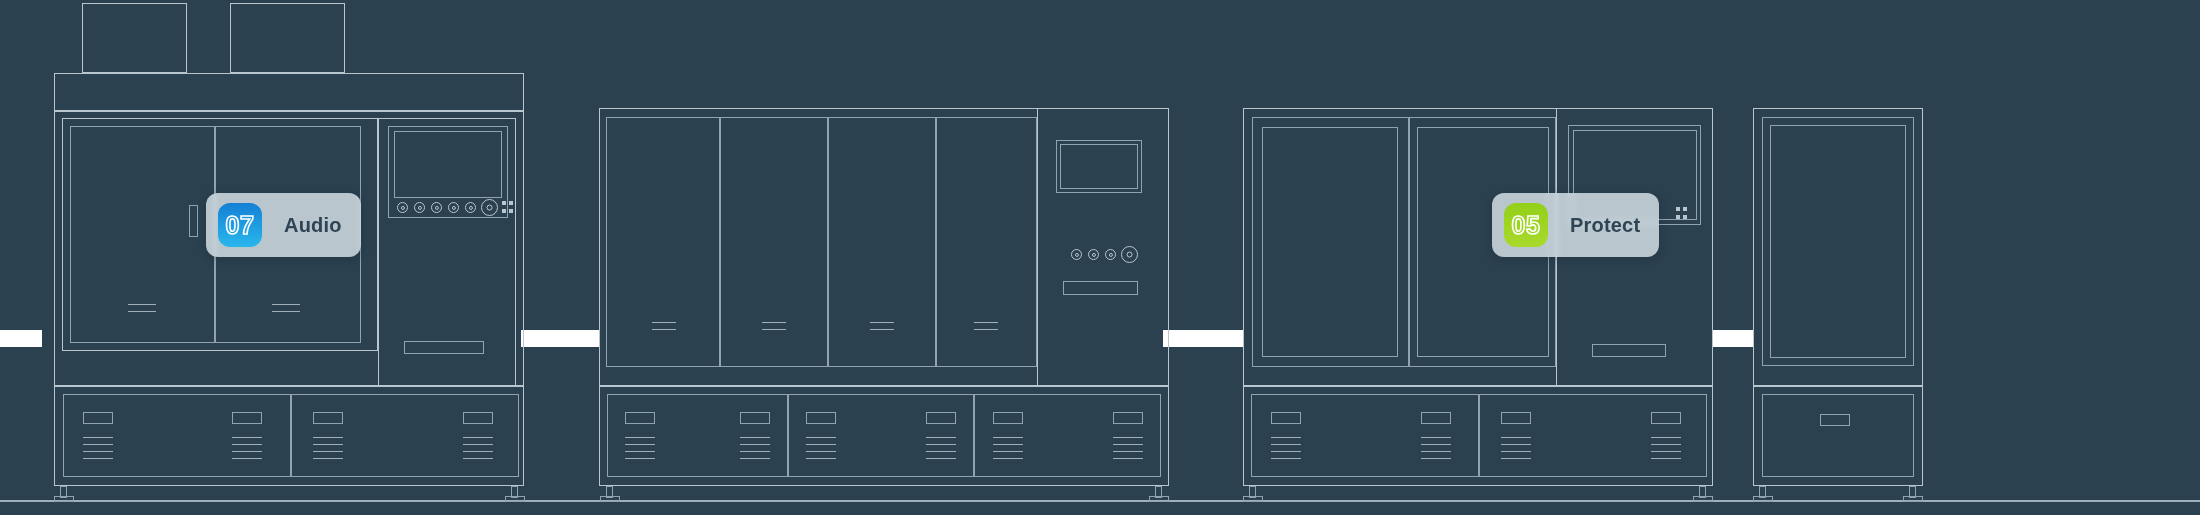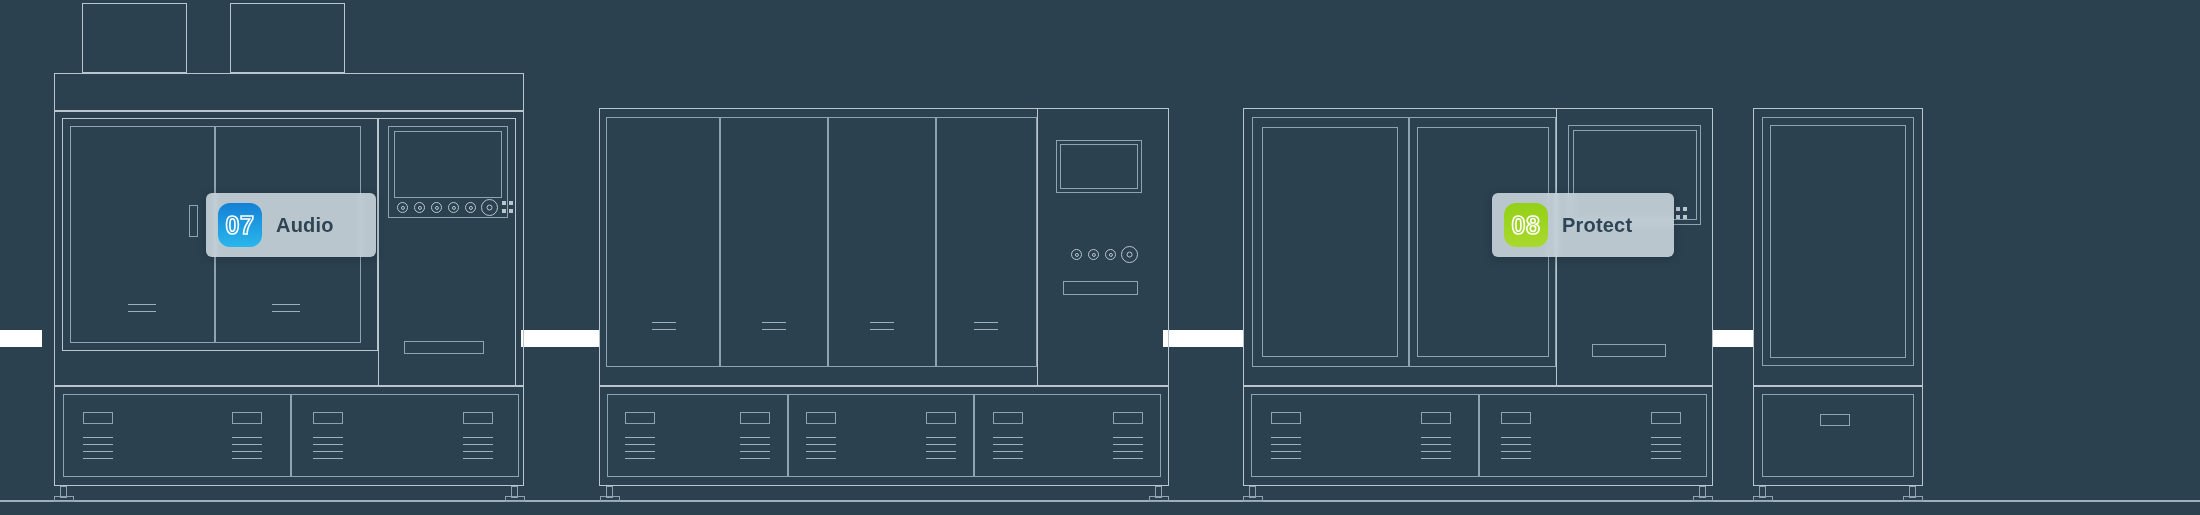--- a/index.html
+++ b/index.html
@@ -86,23 +86,23 @@
     position: absolute;
     width: 4px; height: 4px;
     background: #b9c6ce;
   }
 
   
   .badge {
     position: absolute;
     display: flex;
     align-items: center;
-    gap: 14px;
-    padding: 10px 42px 10px 12px;
-    border-radius: 6px;
+    gap: 22px;
+    padding: 10px 19px 10px 12px;
+    border-radius: 12px;
     background: rgba(219, 228, 234, 0.82);
     box-shadow: 0 2px 10px rgba(0,0,0,0.18);
     backdrop-filter: blur(2px);
   }
   .badge-num {
     width: 44px;
     height: 44px;
     border-radius: 12px;
     display: flex;
     align-items: center;
@@ -379,17 +379,17 @@
     <div class="ln thin" style="left:1903px; top:496px; width:20px; height:6px;"></div>
   </div>
 
   <div class="badge" style="left:206px; top:193px;">
     <div class="badge-num blue">07</div>
     <div class="badge-label">Audio</div>
   </div>
 
 
   <div class="badge" style="left:1492px; top:193px;">
-    <div class="badge-num green">08</div>
+    <div class="badge-num green">05</div>
     <div class="badge-label">Protect</div>
   </div>
 
 </div>
 
 </body></html>

